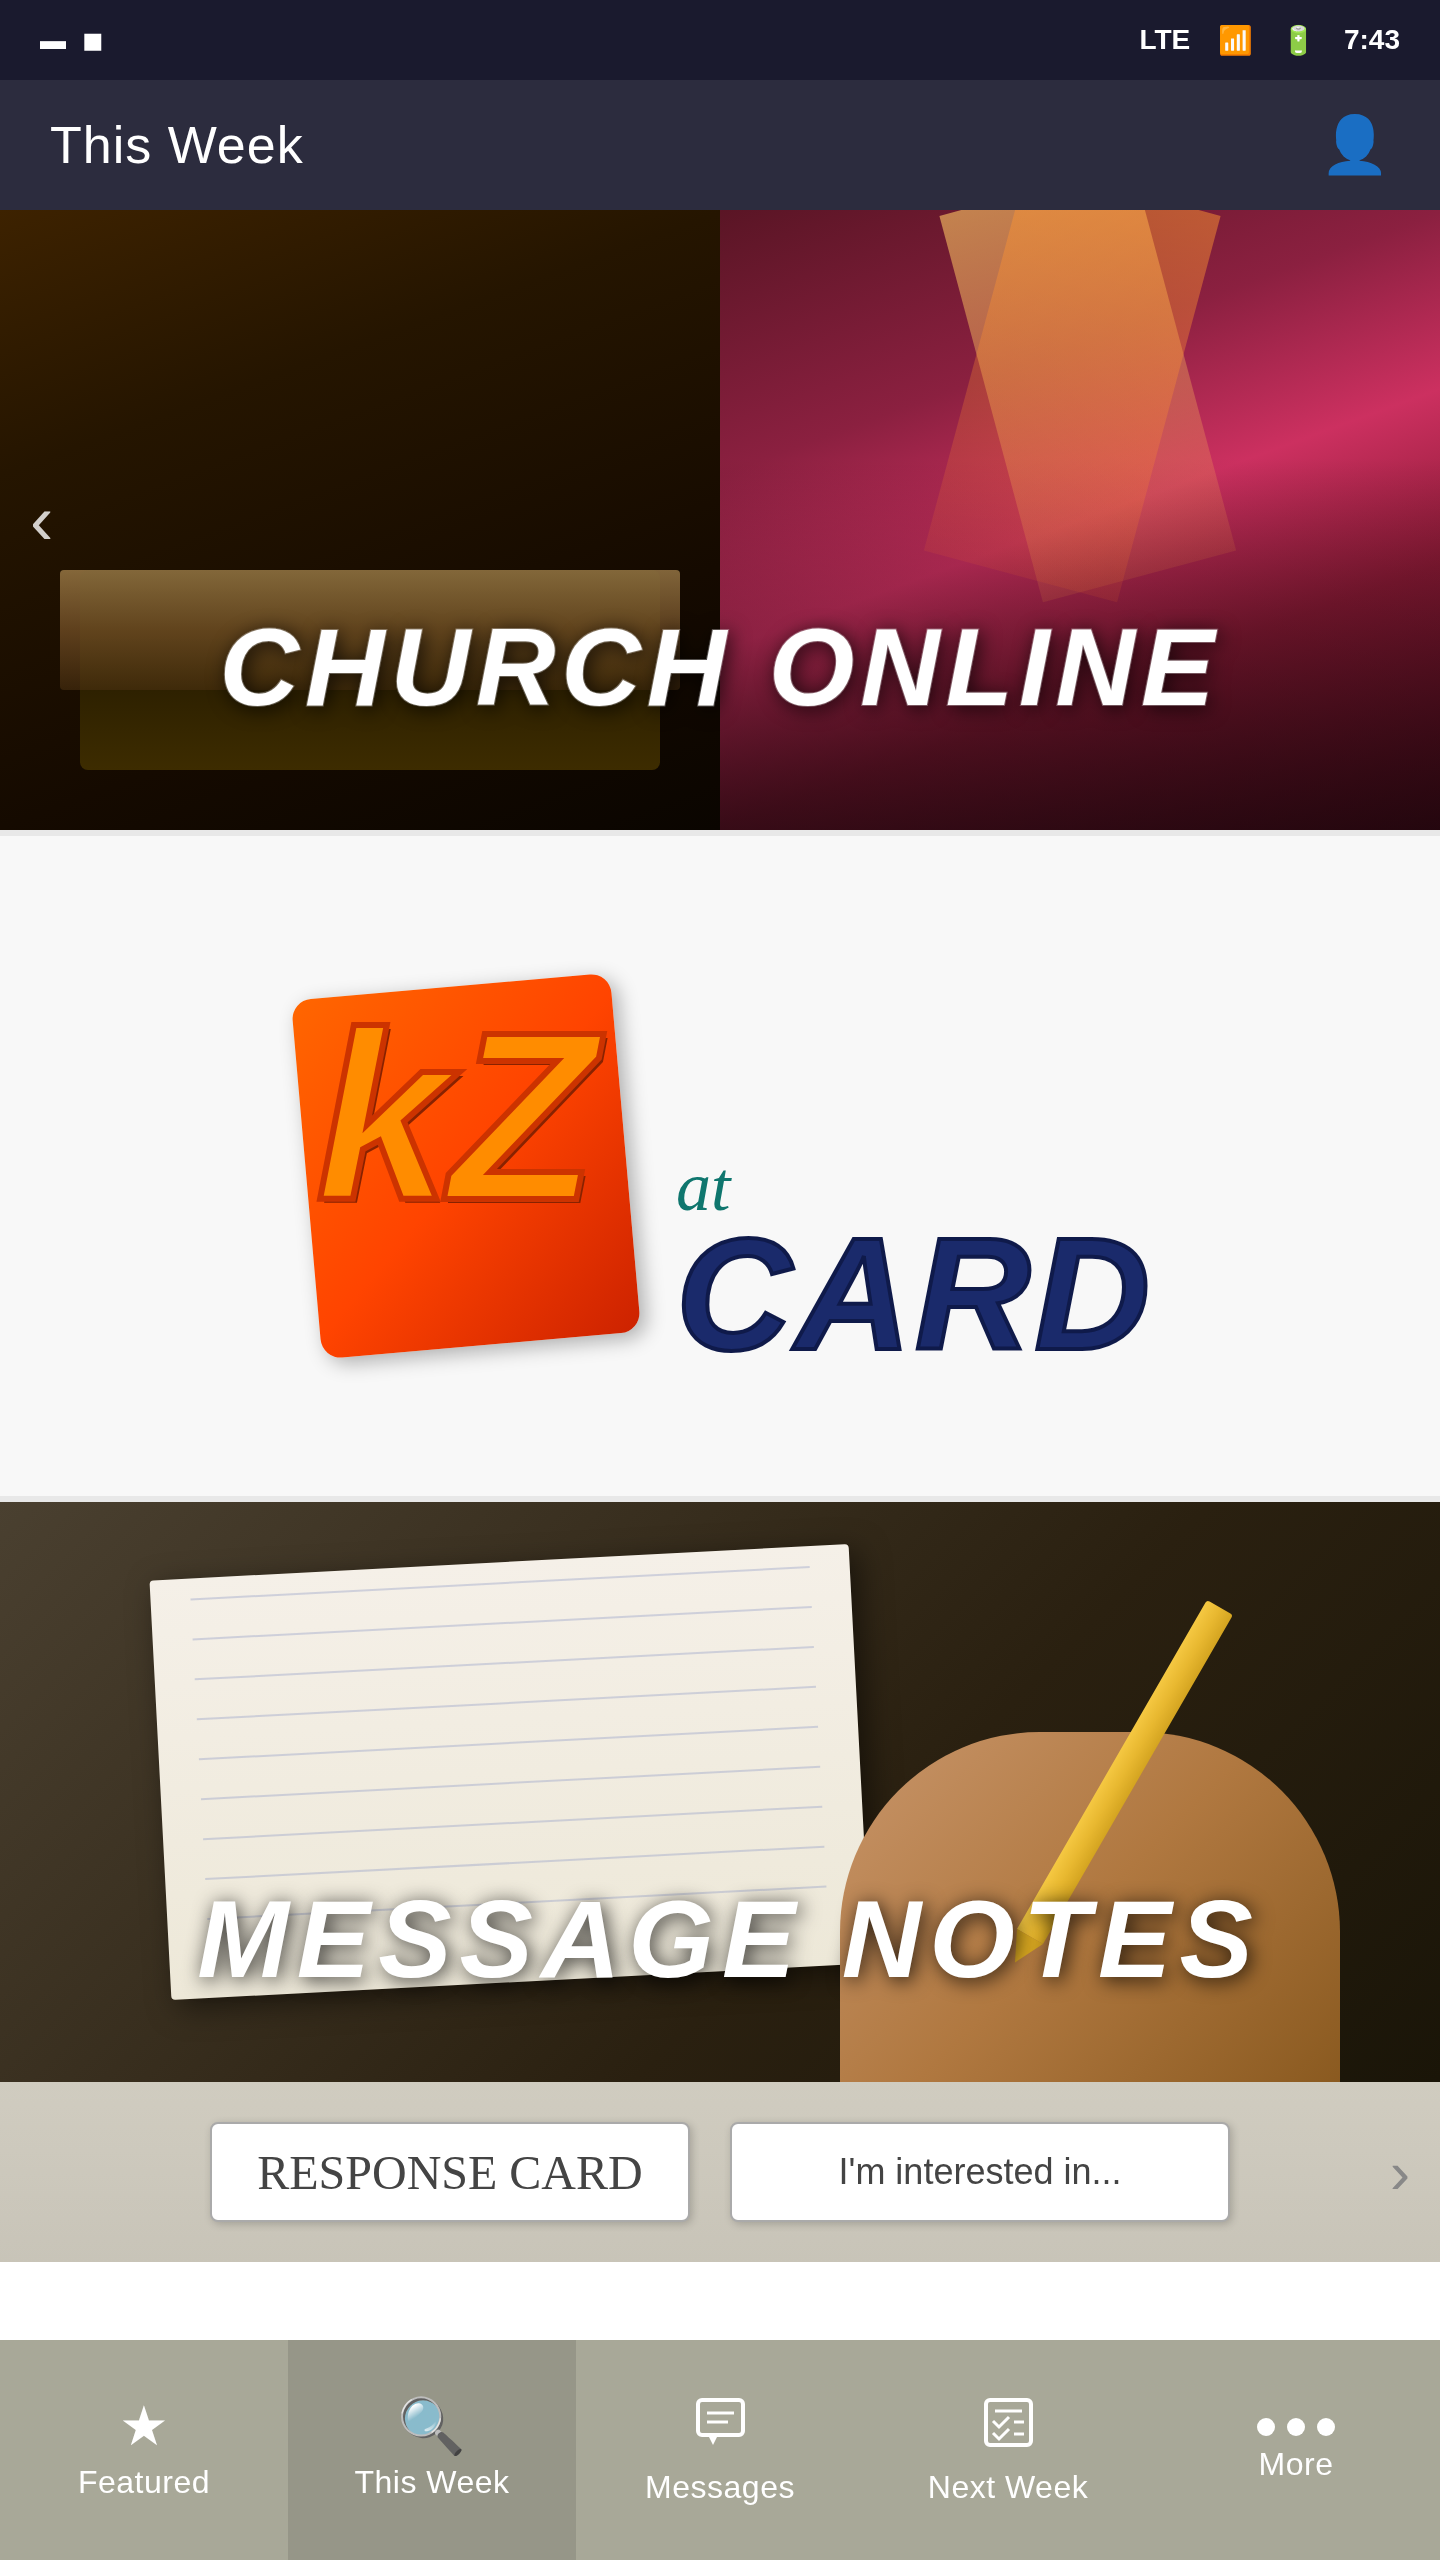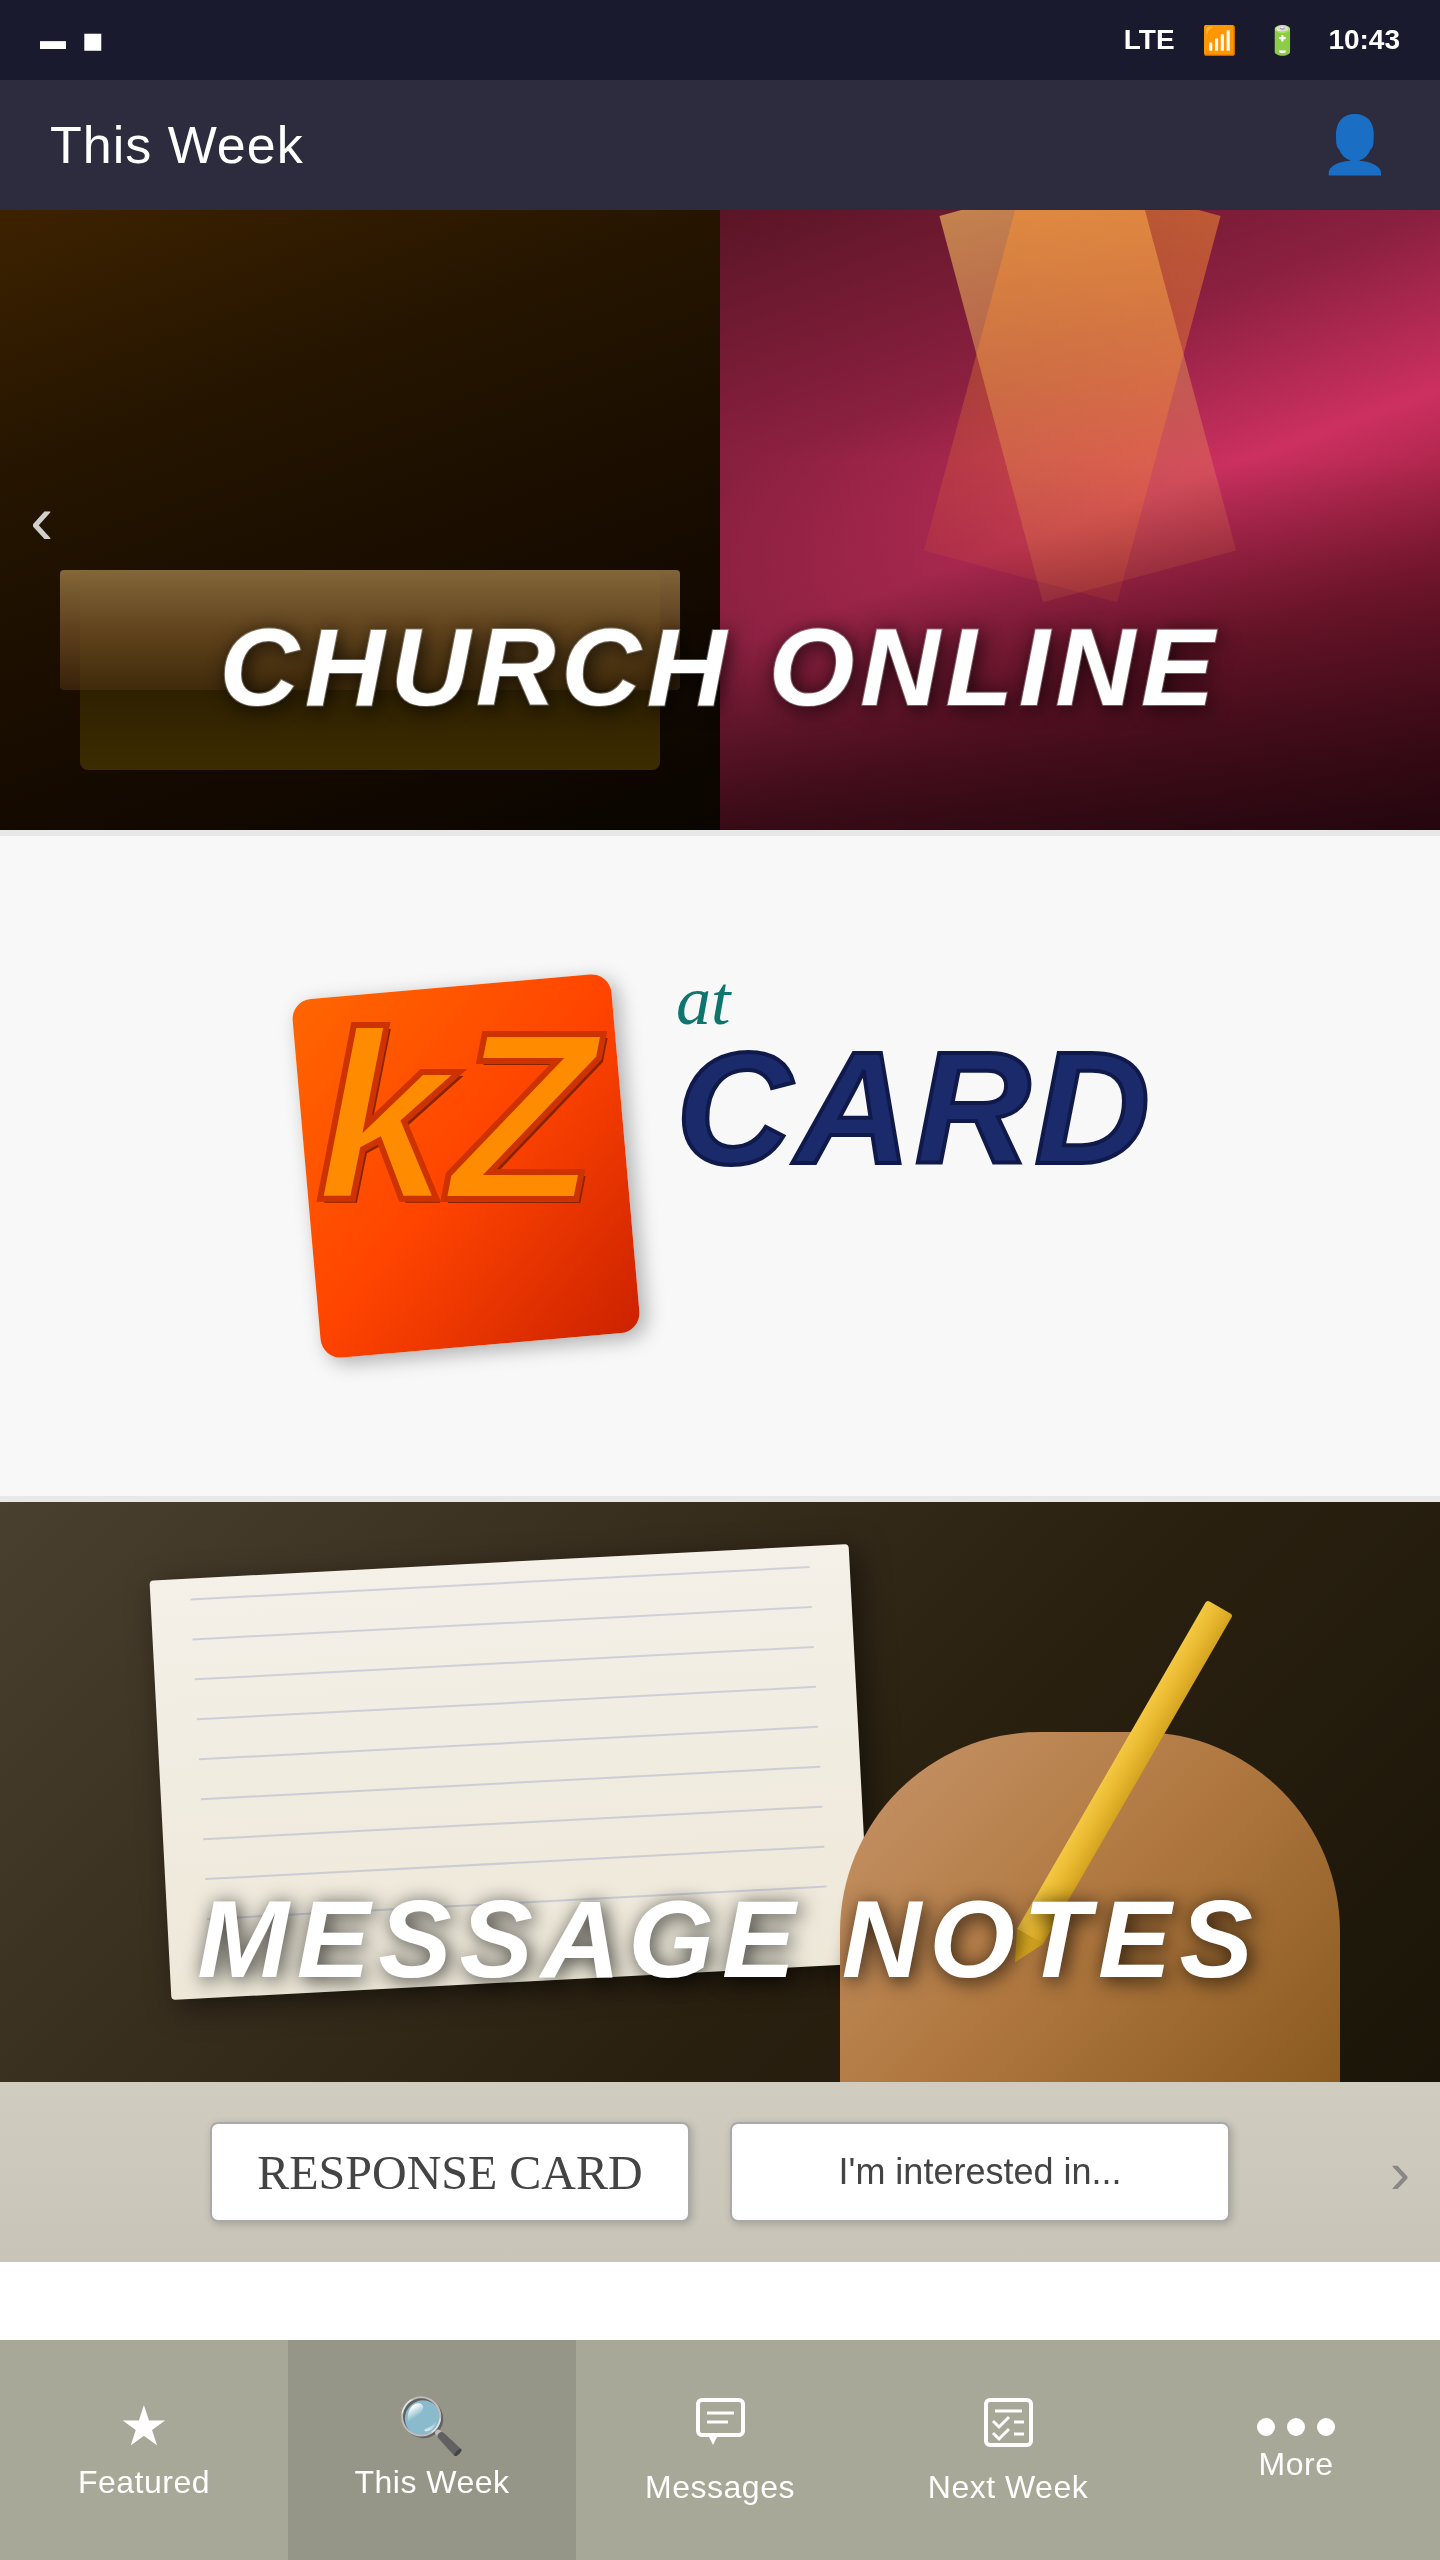--- a/index.html
+++ b/index.html
@@ -233,21 +233,21 @@
       height: 660px;
       background: #f8f8f8;
       display: flex;
       align-items: center;
       justify-content: center;
       position: relative;
     }
 
     .kz-logo-container {
       display: flex;
-      align-items: flex-start;
+      align-items: flex-end;
       gap: 30px;
     }
 
     
     .kz-logo {
       position: relative;
       width: 360px;
       height: 400px;
     }
 
@@ -536,21 +536,21 @@
 
 <div class="status-bar">
   <div class="status-bar-left">
     <span class="status-icon">▬</span>
     <span class="status-icon">◼</span>
   </div>
   <div class="status-bar-right">
     <span>LTE</span>
     <span>📶</span>
     <span>🔋</span>
-    <span>10:43</span>
+    <span>7:43</span>
   </div>
 </div>
 
 <div class="app-header">
   <span class="header-title">This Week</span>
   <span class="header-user-icon">👤</span>
 </div>
 
 <div class="main-content">
 

